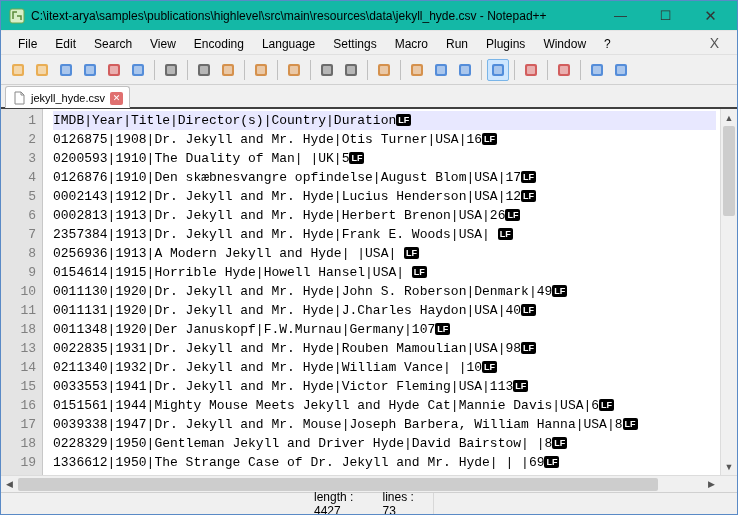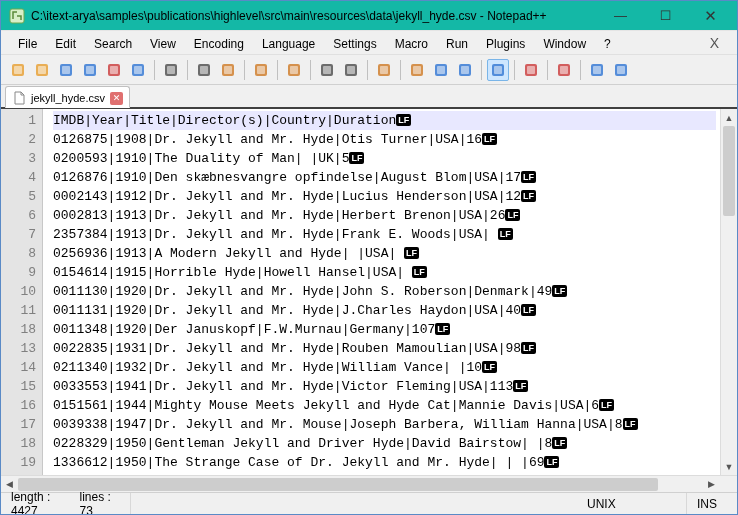--- a/index.html
+++ b/index.html
@@ -127,20 +127,21 @@
   .hscroll .corner{ width:17px; height:17px; background:#f0f0f0;}
   
   .statusbar {
     height:22px;
     background:#f0f0f0;
     border-top:1px solid #d0d0d0;
     display:flex;
     align-items:center;
     font-size:12px;
     color:#000;
+    flex-direction:column;
   }
   .status-cell { padding:0 10px; height:100%; display:flex; align-items:center; border-right:1px solid #d8d8d8;}
   .status-cell.nb { border-right:none; }
   .status-cell.wide { flex:1;margin-top:42px; }
 </style>
 </head>
 <body>
 
 <div class="titlebar">
   <span class="app-icon">

